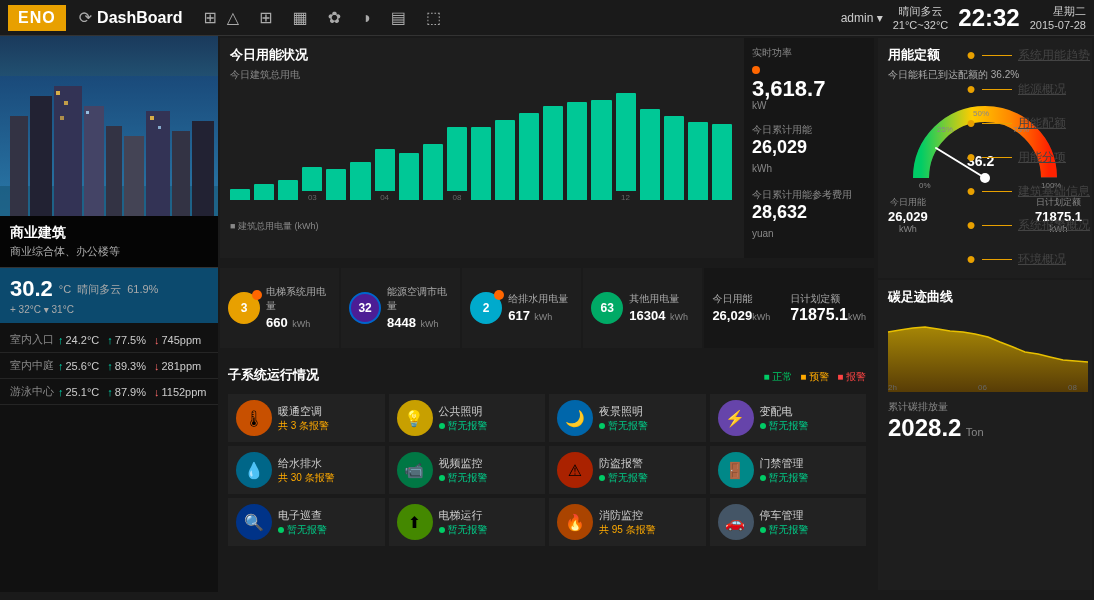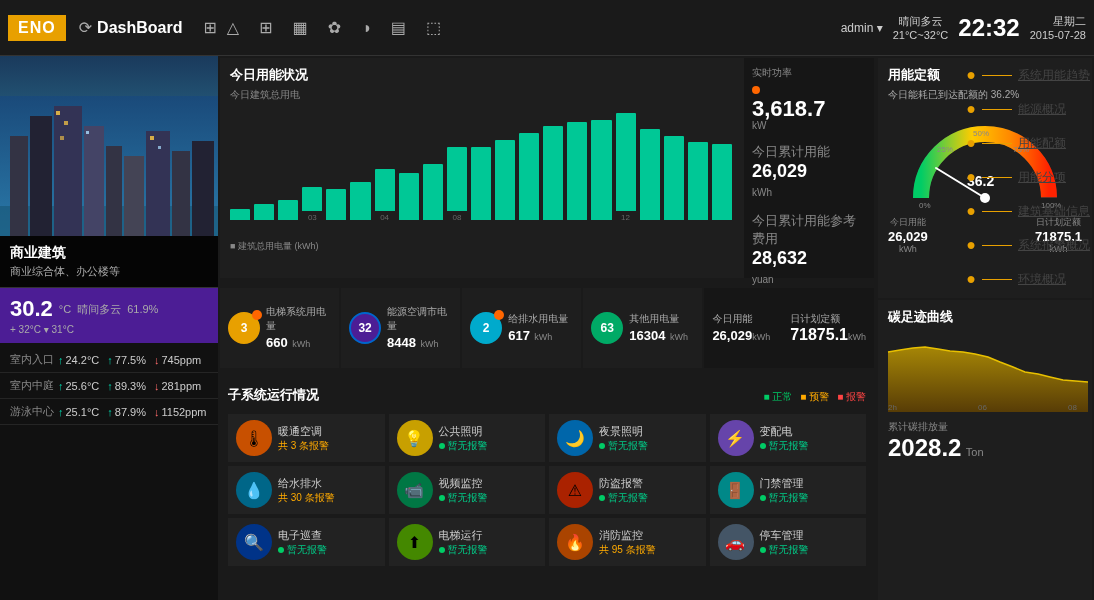--- a/index.html
+++ b/index.html
@@ -1,20 +1,20 @@
 <!DOCTYPE html>
 <html><head>
   <meta charset="utf-8">
   <style>
     * { box-sizing: border-box; margin: 0; padding: 0; }
     body { width: 1094px; height: 600px; background: #1a1a1a; font-family: Arial, sans-serif; overflow: hidden; }
 
     
     .topnav {
-      height: 56px;
+      height: 36px;
       background: #1a1a1a;
       display: flex;
       align-items: center;
       padding: 0 8px;
       border-bottom: 1px solid #333;
       position: relative;
     }
     .eno-logo {
       background: #e8a000;
       color: #fff;
@@ -105,21 +105,21 @@
       font-size: 14px;
       font-weight: bold;
     }
     .building-desc {
       color: #aaa;
       font-size: 11px;
       margin-top: 2px;
     }
     .weather-section {
       padding: 8px 10px;
-      background: #4c1d95;
+      background: #0c4a6e;
       border-top: 1px solid #333;
     }
     .weather-main {
       display: flex;
       align-items: center;
       gap: 6px;
     }
     .weather-temp-big {
       color: #fff;
       font-size: 22px;
@@ -244,21 +244,21 @@
       font-size: 10px;
     }
     .realtime-dot {
       width: 8px; height: 8px;
       background: #ff6600;
       border-radius: 50%;
       display: inline-block;
       margin-right: 4px;
     }
     .cum-row { margin-top: 4px; }
-    .cum-label { color: #888; font-size: 13px; }
+    .cum-label { color: #888; font-size: 10px; }
     .cum-val { color: #fff; font-size: 18px; font-weight: bold; }
     .cum-unit { color: #888; font-size: 10px; }
 
     
     .subsystem-row {
       display: flex;
       gap: 2px;
       height: 80px;
     }
     .sub-item {

